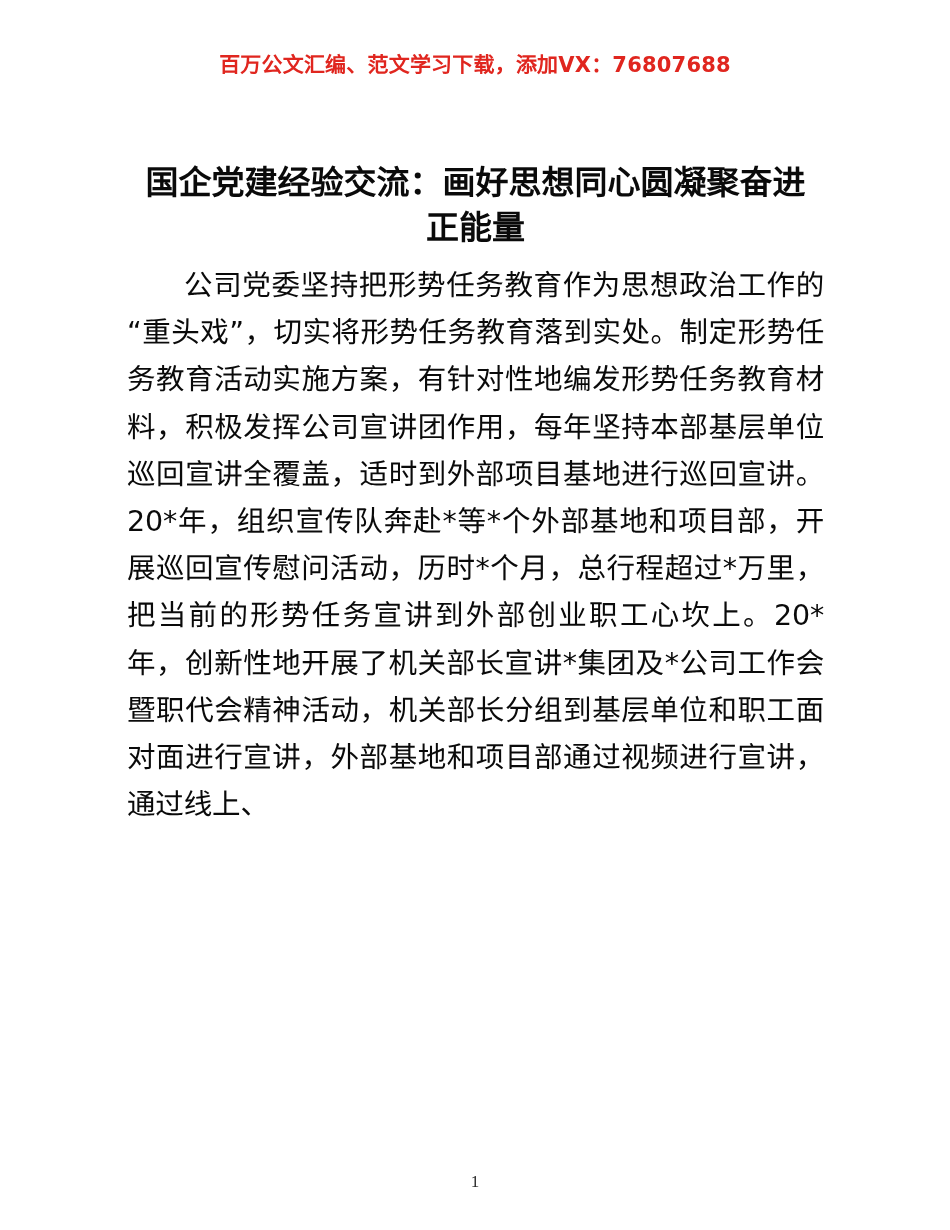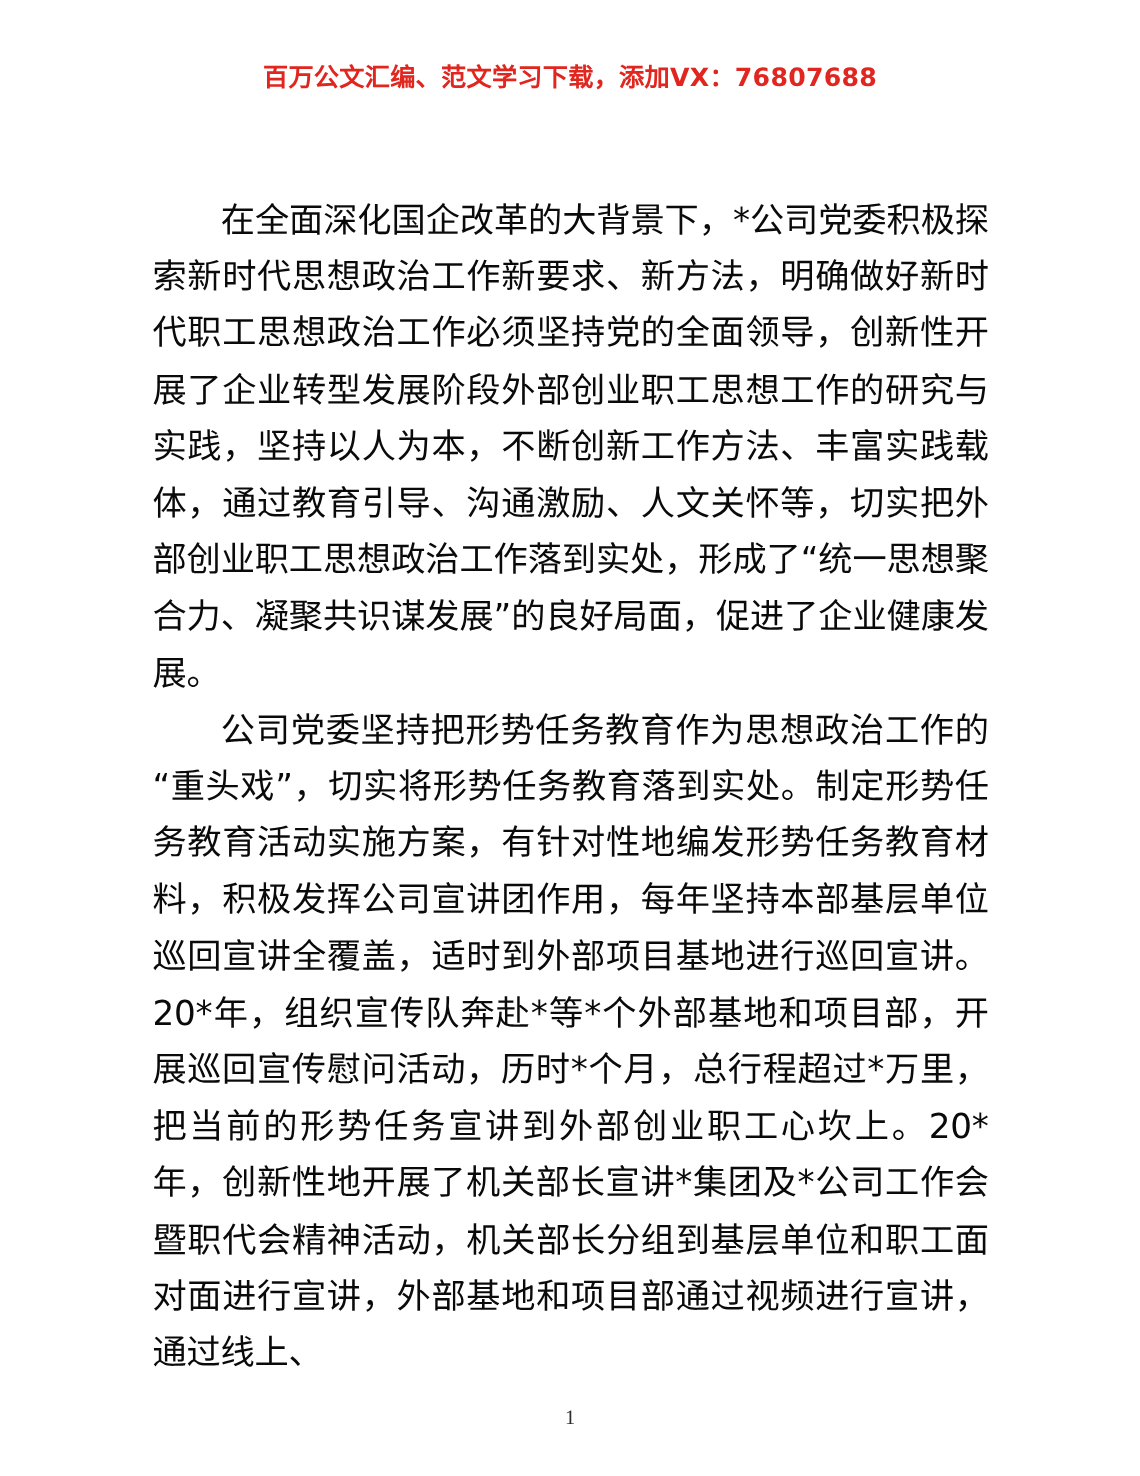--- a/index.html
+++ b/index.html
@@ -96,22 +96,22 @@
 </style>
 </head>
 <body>
 
 <div class="page">
 
   <div class="promo-header">百万公文汇编、范文学习下载，添加VX：76807688</div>
 
   <div class="doc-body">
 
+    <h1 class="doc-title">国企党建经验交流：画好思想同心圆凝聚奋进正能量</h1>
 
-    <p class="para indent">在全面深化国企改革的大背景下，*公司党委积极探索新时代思想政治工作新要求、新方法，明确做好新时代职工思想政治工作必须坚持党的全面领导，创新性开展了企业转型发展阶段外部创业职工思想工作的研究与实践，坚持以人为本，不断创新工作方法、丰富实践载体，通过教育引导、沟通激励、人文关怀等，切实把外部创业职工思想政治工作落到实处，形成了“统一思想聚合力、凝聚共识谋发展”的良好局面，促进了企业健康发展。</p>
 
 
     <p class="para indent">公司党委坚持把形势任务教育作为思想政治工作的“重头戏”，切实将形势任务教育落到实处。制定形势任务教育活动实施方案，有针对性地编发形势任务教育材料，积极发挥公司宣讲团作用，每年坚持本部基层单位巡回宣讲全覆盖，适时到外部项目基地进行巡回宣讲。20*年，组织宣传队奔赴*等*个外部基地和项目部，开展巡回宣传慰问活动，历时*个月，总行程超过*万里，把当前的形势任务宣讲到外部创业职工心坎上。20*年，创新性地开展了机关部长宣讲*集团及*公司工作会暨职代会精神活动，机关部长分组到基层单位和职工面对面进行宣讲，外部基地和项目部通过视频进行宣讲，通过线上、</p>
 
   </div>
 
   <div class="page-number">1</div>
 
 </div>
 

